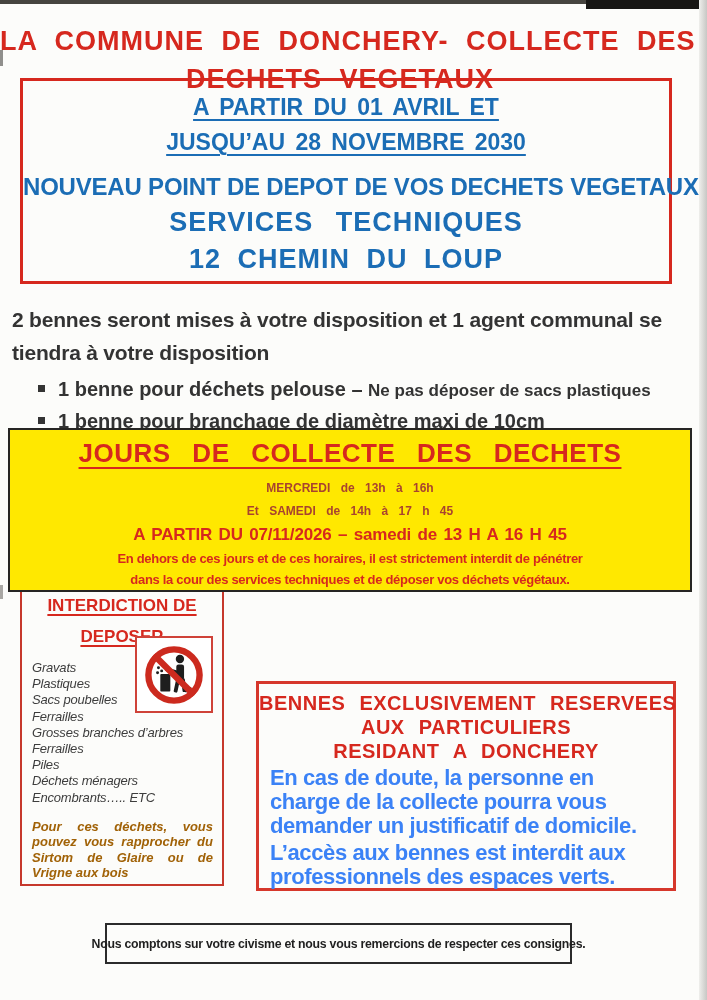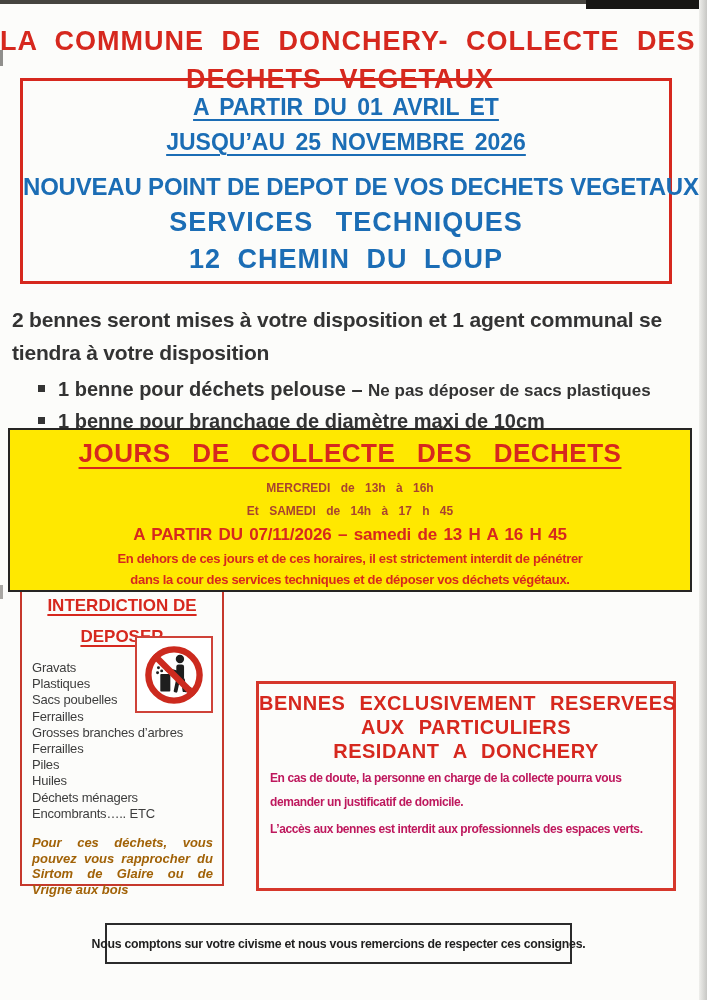--- a/index.html
+++ b/index.html
@@ -42,30 +42,30 @@
   .s-line1{margin-top:8px;}
   .s-from{font-size:17px;font-weight:bold;color:var(--red,#d6281e);line-height:23px;letter-spacing:-0.2px;word-spacing:2px;white-space:nowrap;}
   .s-warn{font-size:13px;font-weight:bold;color:var(--red,#d6281e);line-height:21px;letter-spacing:-0.3px;white-space:nowrap;}
   .s-warn1{margin-top:2px;}
   
   .forbidden{left:20px;top:584px;width:200px;height:298px;border:2px solid #c6382c;z-index:1;}
   .f-title{margin-top:9px;font-size:17px;font-weight:bold;color:var(--red,#d6281e);text-align:center;line-height:22px;
            text-decoration:underline;text-decoration-thickness:2px;text-underline-offset:3px;}
   .f-iconbox{position:absolute;left:113px;top:50px;width:74px;height:73px;background:#ffffff;
              border:2px solid #cf4238;display:flex;align-items:center;justify-content:center;}
-  .f-list{margin:12px 0 0 10px;font-size:13px;color:#3d3d3d;letter-spacing:-0.2px;}
+  .f-list{margin:12px 0 0 10px;font-size:13px;color:#3d3d3d;letter-spacing:-0.2px;font-style:italic;}
   .f-item{line-height:16.2px;white-space:nowrap;}
   .f-note{margin:13px 9px 0 10px;font-size:13px;font-weight:bold;font-style:italic;color:#a16207;
           line-height:15.5px;text-align:justify;}
   
   .reserved{left:256px;top:681px;width:414px;height:204px;border:3px solid #d6372b;}
   .r-title{font-size:20px;font-weight:bold;color:var(--red,#d6281e);text-align:center;line-height:24px;
            letter-spacing:0.5px;word-spacing:8px;white-space:nowrap;}
   .r-t1{margin-top:7px;}
-  .r-body{margin:3px 6px 0 11px;font-size:12px;font-weight:bold;color:#be185d;line-height:24px;letter-spacing:-0.4px;}
+  .r-body{margin:3px 6px 0 11px;font-size:22px;font-weight:bold;color:#3b82f6;line-height:24px;letter-spacing:-0.4px;}
   
   .notice{left:105px;top:923px;width:463px;height:37px;border:2px solid #2b2b2b;
           display:flex;align-items:center;justify-content:center;}
   .notice span{font-size:12.3px;font-weight:bold;color:#1f1f1f;letter-spacing:-0.25px;white-space:nowrap;}
 </style>
 </head>
 <body>
 
 <div class="page">
 
@@ -75,21 +75,21 @@
   <div class="abs art-left1"></div>
   <div class="abs art-left2"></div>
 
   <header class="abs header">
     <div class="h1">LA COMMUNE DE DONCHERY- COLLECTE DES</div>
     <div class="h1">DECHETS VEGETAUX</div>
   </header>
 
   <section class="abs depot">
     <div class="blue period p1">A PARTIR DU 01 AVRIL ET</div>
-    <div class="blue period">JUSQU’AU 25 NOVEMBRE 2026</div>
+    <div class="blue period">JUSQU’AU 28 NOVEMBRE 2030</div>
     <div class="blue newpoint">NOUVEAU POINT DE DEPOT DE VOS DECHETS VEGETAUX</div>
     <div class="blue bigblue">SERVICES TECHNIQUES</div>
     <div class="blue bigblue bigblue2">12 CHEMIN DU LOUP</div>
   </section>
 
   <section class="abs intro">
     <p>2 bennes seront mises à votre disposition et 1 agent communal se tiendra à votre disposition</p>
     <div class="bullets">
       <div class="bullet">
         <span class="sq"></span><span class="b-main">1 benne pour déchets pelouse – </span><span class="b-note">Ne pas déposer de sacs plastiques</span>
@@ -131,21 +131,20 @@
       </svg>
     </div>
     <div class="f-list">
       <div class="f-item">Gravats</div>
       <div class="f-item">Plastiques</div>
       <div class="f-item">Sacs poubelles</div>
       <div class="f-item">Ferrailles</div>
       <div class="f-item">Grosses branches d’arbres</div>
       <div class="f-item">Ferrailles</div>
       <div class="f-item">Piles</div>
-      <div class="f-item">Huiles</div>
       <div class="f-item">Déchets ménagers</div>
       <div class="f-item">Encombrants….. ETC</div>
     </div>
     <div class="f-note">Pour ces déchets, vous pouvez vous rapprocher du Sirtom de Glaire ou de Vrigne aux bois</div>
   </aside>
 
   <section class="abs reserved">
     <div class="r-title r-t1">BENNES EXCLUSIVEMENT RESERVEES</div>
     <div class="r-title">AUX PARTICULIERS</div>
     <div class="r-title">RESIDANT A DONCHERY</div>

